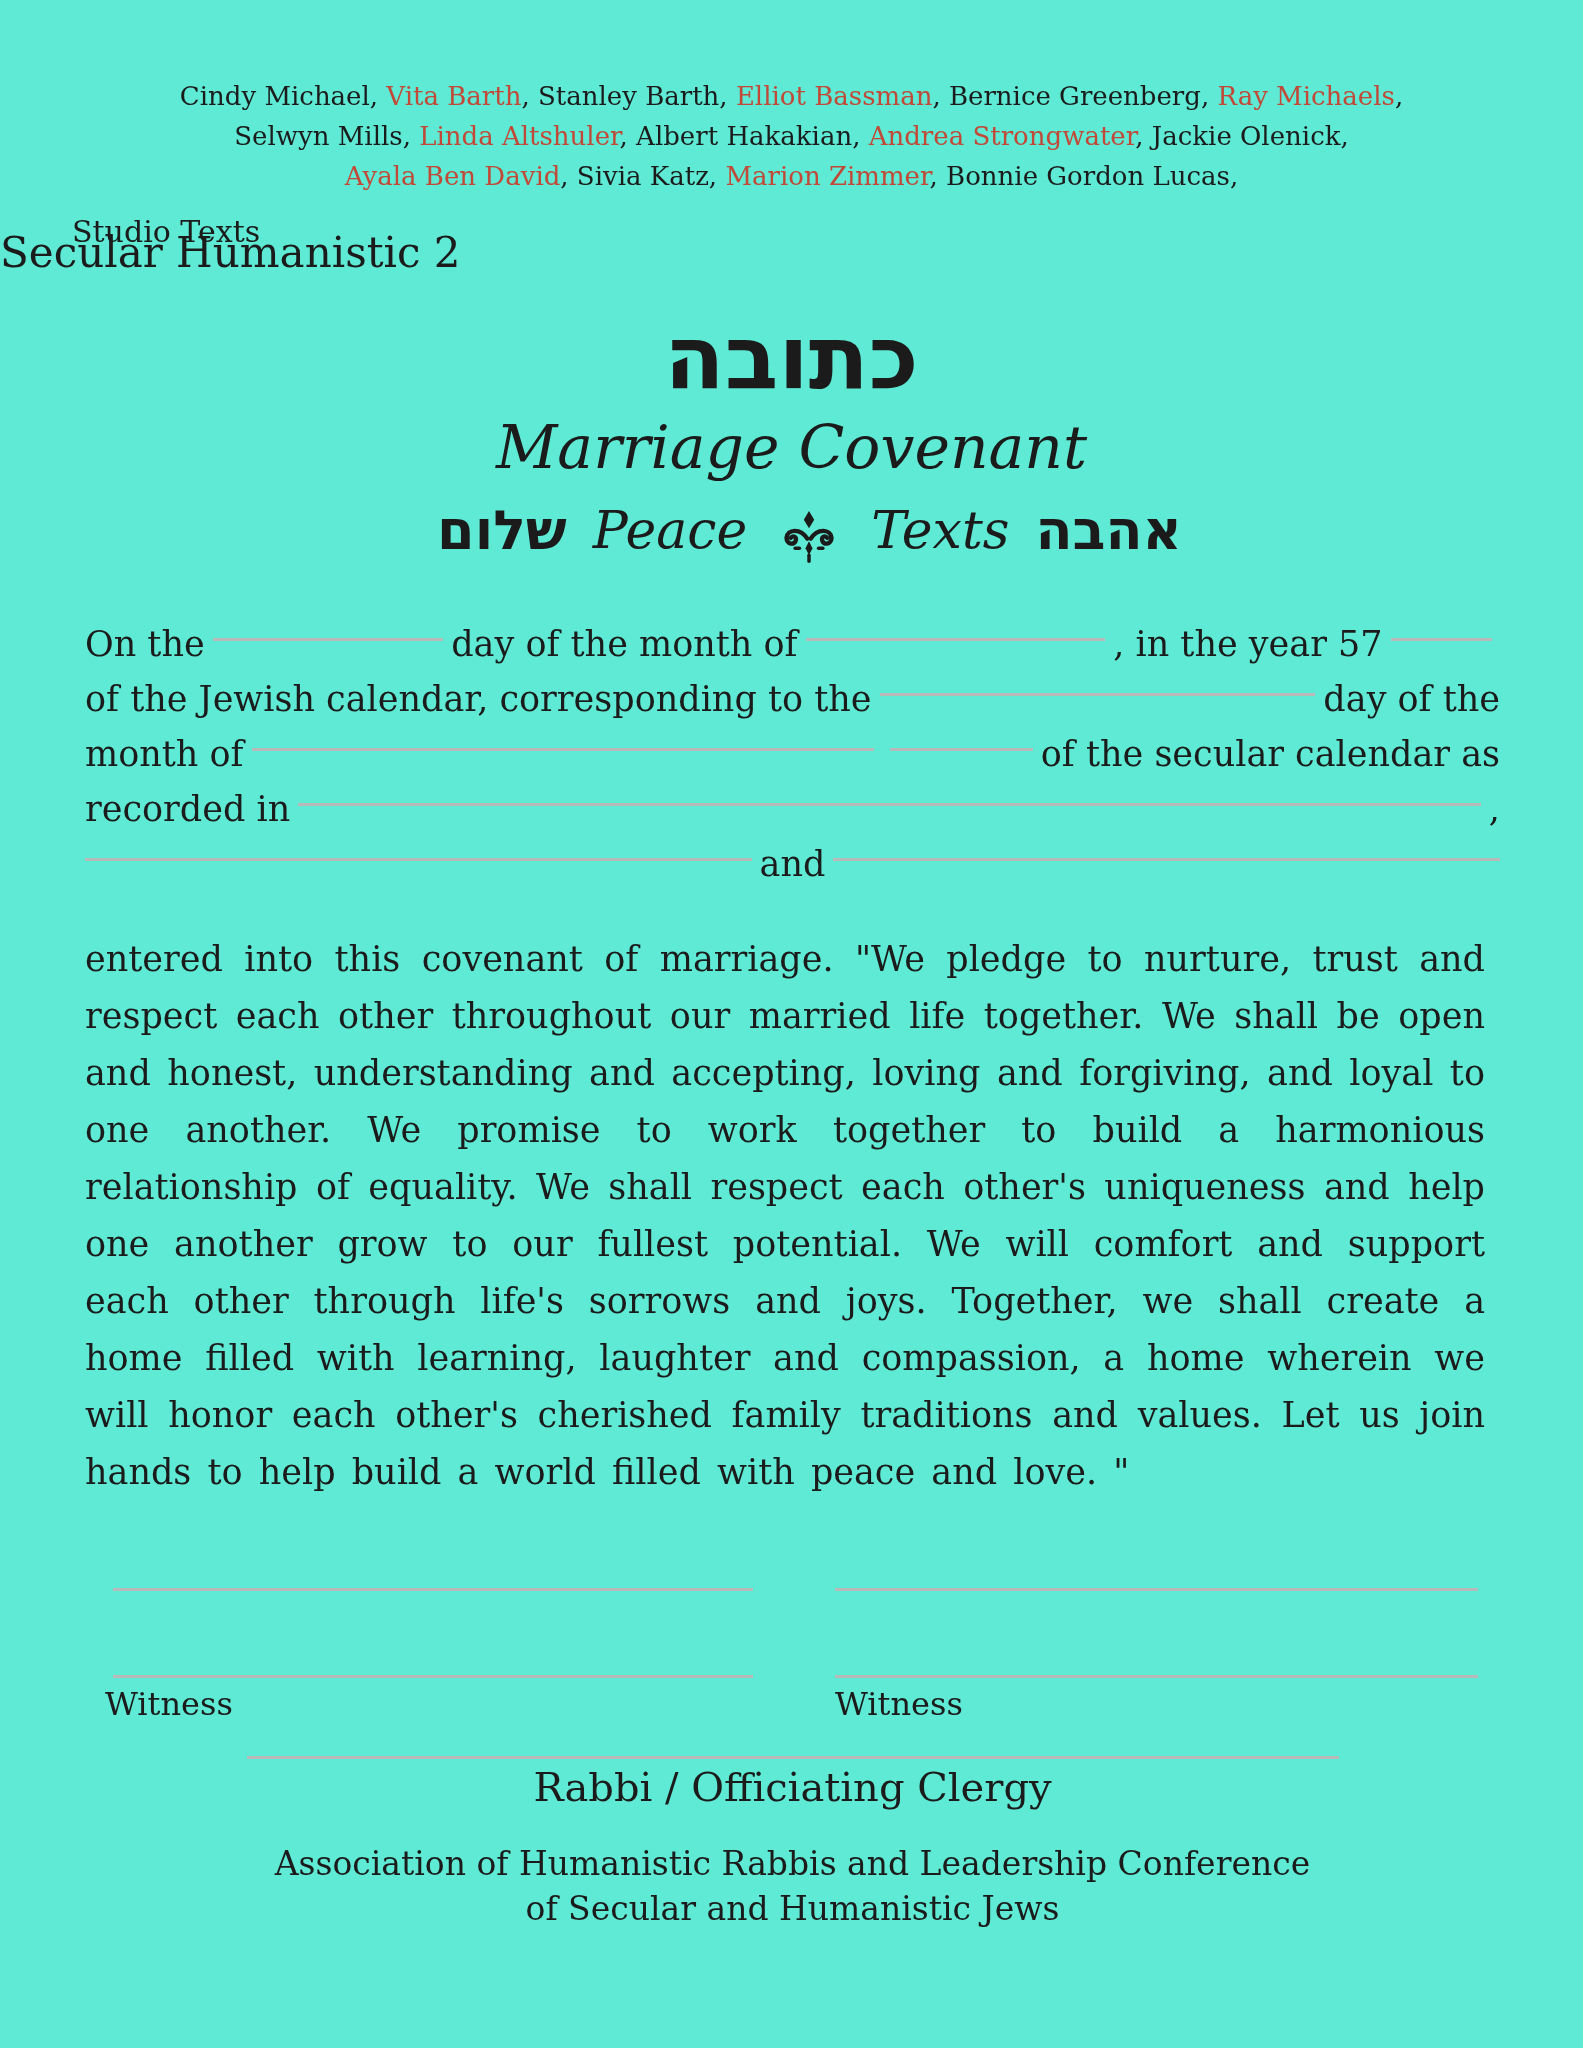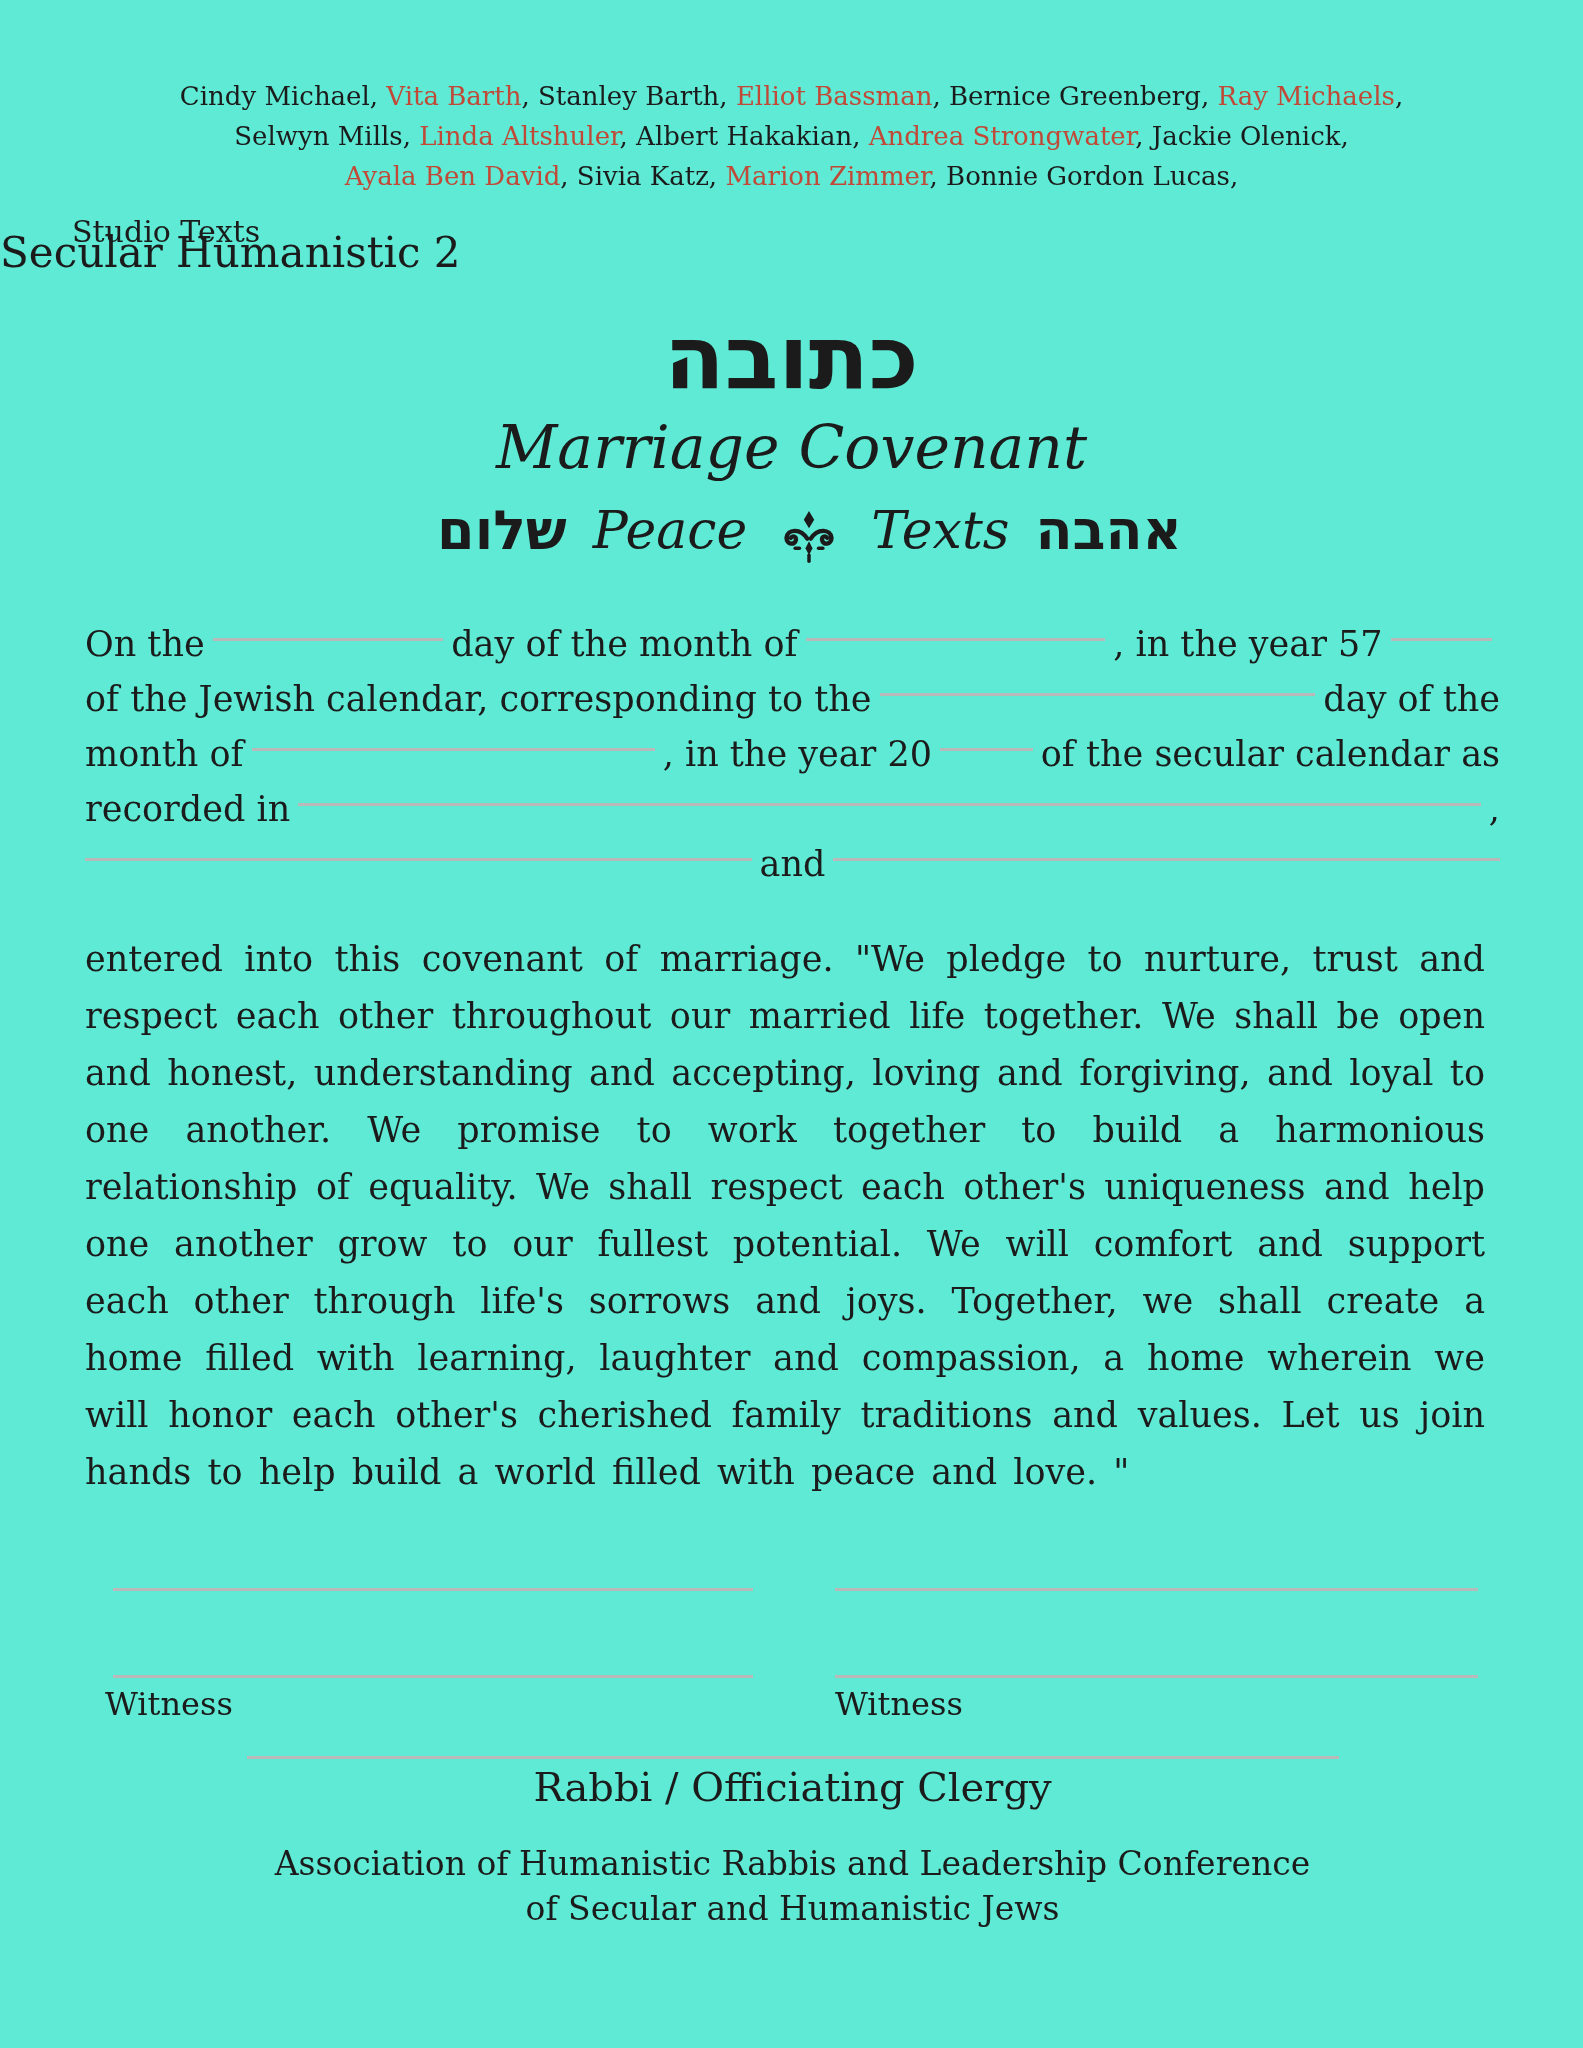--- a/index.html
+++ b/index.html
@@ -100,21 +100,20 @@
       <span class="blank" style="flex-grow:88"></span>
     </div>
     <div class="form-line">
       <span class="t">of the Jewish calendar, corresponding to the</span>
       <span class="blank" style="flex-grow:1"></span>
       <span class="t">day of the</span>
     </div>
     <div class="form-line">
       <span class="t">month of</span>
       <span class="blank" style="flex-grow:365"></span>
-      <span class="t">, in the year 20</span>
       <span class="blank" style="flex-grow:84"></span>
       <span class="t">of the secular calendar as</span>
     </div>
     <div class="form-line">
       <span class="t">recorded in</span>
       <span class="blank" style="flex-grow:1"></span>
       <span class="t">,</span>
     </div>
     <div class="form-line">
       <span class="blank" style="flex-grow:100;margin-left:0"></span>

